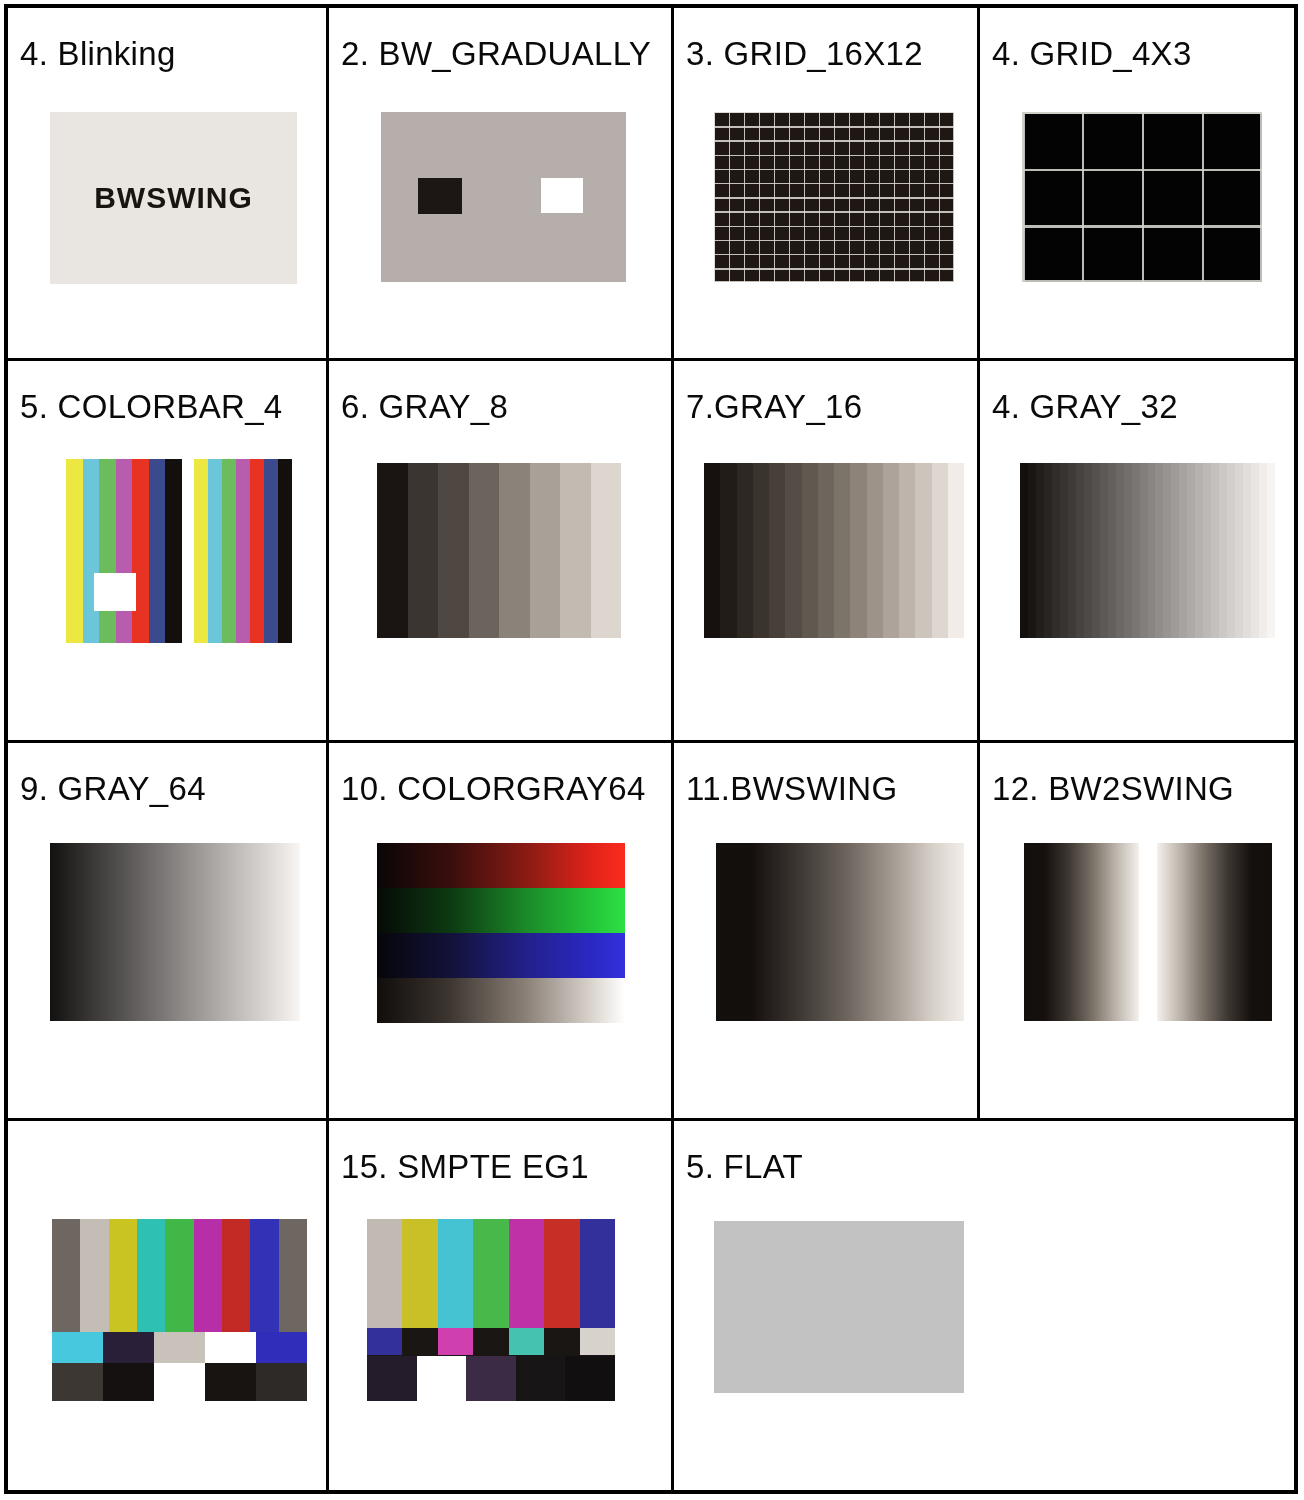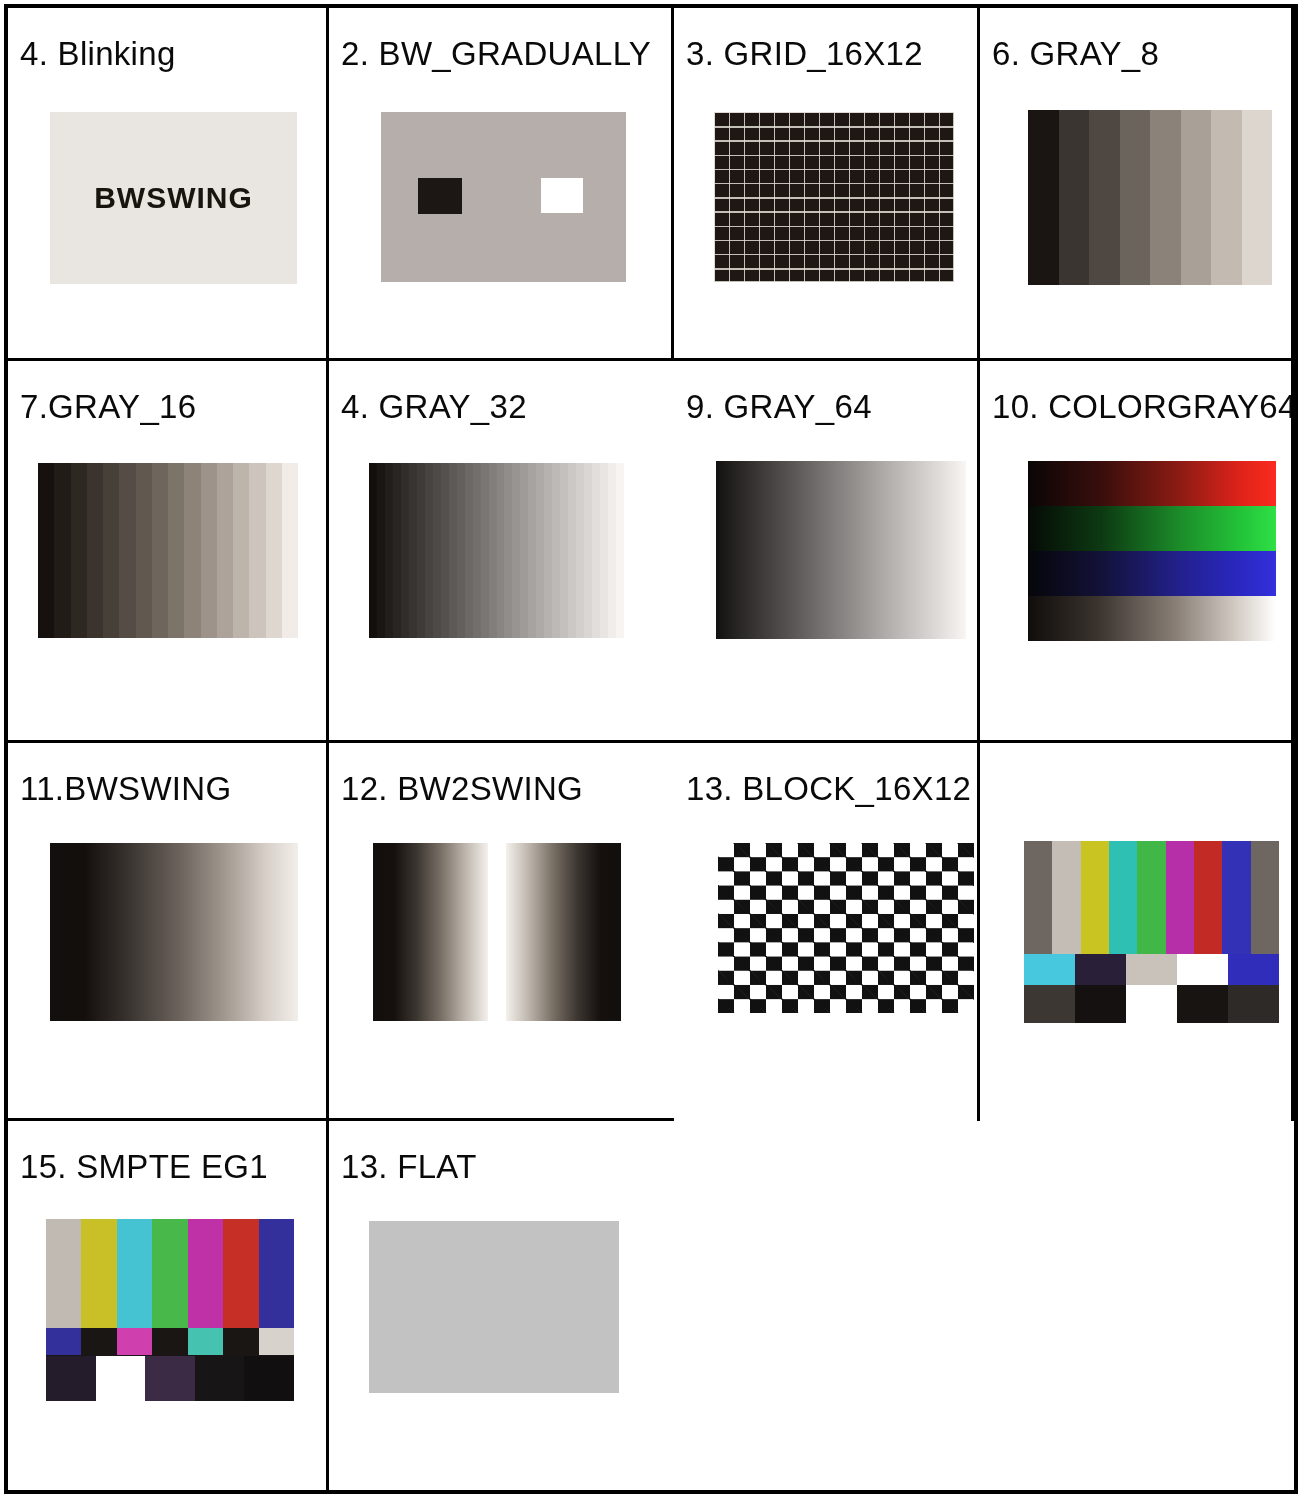--- a/index.html
+++ b/index.html
@@ -214,21 +214,52 @@
   </div>
 
   <div class="cell">
     <div class="cell-label">3. GRID_16X12</div>
     <div class="pattern p-grid16">
       <div class="grid16-lines"></div>
       <div class="grid16-edge"></div>
     </div>
   </div>
 
-
+  <div class="cell last-col">
+    <div class="cell-label">4. GRID_4X3</div>
+    <div class="pattern p-grid4">
+      <div class="grid4-lines"></div>
+      <div class="grid4-edge"></div>
+    </div>
+  </div>
+
+  <div class="cell">
+    <div class="cell-label">5. COLORBAR_4</div>
+    <div class="pattern p-colorbar">
+      <div class="cb-panel cb-left" id="cb-left">
+          <div class="bar" style="background: rgb(237, 231, 65); flex: 1 1 0px;"></div>
+          <div class="bar" style="background: rgb(108, 198, 217); flex: 1 1 0px;"></div>
+          <div class="bar" style="background: rgb(108, 187, 92); flex: 1 1 0px;"></div>
+          <div class="bar" style="background: rgb(184, 92, 174); flex: 1 1 0px;"></div>
+          <div class="bar" style="background: rgb(232, 51, 35); flex: 1 1 0px;"></div>
+          <div class="bar" style="background: rgb(58, 74, 140); flex: 1 1 0px;"></div>
+          <div class="bar" style="background: rgb(18, 15, 13); flex: 1 1 0px;"></div>
+        </div>
+      <div class="cb-white"></div>
+      <div class="cb-panel cb-right" id="cb-right">
+          <div class="bar" style="background: rgb(237, 231, 65); flex: 1 1 0px;"></div>
+          <div class="bar" style="background: rgb(108, 198, 217); flex: 1 1 0px;"></div>
+          <div class="bar" style="background: rgb(108, 187, 92); flex: 1 1 0px;"></div>
+          <div class="bar" style="background: rgb(184, 92, 174); flex: 1 1 0px;"></div>
+          <div class="bar" style="background: rgb(232, 51, 35); flex: 1 1 0px;"></div>
+          <div class="bar" style="background: rgb(58, 74, 140); flex: 1 1 0px;"></div>
+          <div class="bar" style="background: rgb(18, 15, 13); flex: 1 1 0px;"></div>
+        </div>
+    </div>
+  </div>
 
   <div class="cell">
     <div class="cell-label">6. GRAY_8</div>
     <div class="pattern p-gray p-gray8" id="gray8">
         <div class="step" style="background: rgb(26, 21, 18); flex: 1 1 0px;"></div>
         <div class="step" style="background: rgb(59, 53, 49); flex: 1 1 0px;"></div>
         <div class="step" style="background: rgb(78, 71, 66); flex: 1 1 0px;"></div>
         <div class="step" style="background: rgb(107, 100, 93); flex: 1 1 0px;"></div>
         <div class="step" style="background: rgb(139, 130, 121); flex: 1 1 0px;"></div>
         <div class="step" style="background: rgb(169, 160, 151); flex: 1 1 0px;"></div>
@@ -318,24 +349,20 @@
   </div>
 
   <div class="cell last-col">
     <div class="cell-label">12. BW2SWING</div>
     <div class="pattern p-bw2swing">
       <div class="bw2-left"></div>
       <div class="bw2-right"></div>
     </div>
   </div>
 
-  <div class="cell last-row">
-    <div class="cell-label">13. BLOCK_16X12</div>
-    <div class="pattern p-block"></div>
-  </div>
 
   <div class="cell last-row">
     <div class="pattern p-rp219">
       <div class="rp-bars" id="rp-top">
           <div class="b" style="background: rgb(110, 103, 97); flex: 1 1 0px;"></div>
           <div class="b" style="background: rgb(195, 189, 182); flex: 1 1 0px;"></div>
           <div class="b" style="background: rgb(201, 196, 33); flex: 1 1 0px;"></div>
           <div class="b" style="background: rgb(46, 192, 178); flex: 1 1 0px;"></div>
           <div class="b" style="background: rgb(65, 183, 72); flex: 1 1 0px;"></div>
           <div class="b" style="background: rgb(182, 47, 168); flex: 1 1 0px;"></div>
@@ -385,17 +412,17 @@
           <div class="bb" style="background: rgb(36, 27, 43); flex: 1 1 0px;"></div>
           <div class="bb" style="background: rgb(255, 255, 255); flex: 1 1 0px;"></div>
           <div class="bb" style="background: rgb(59, 43, 68); flex: 1 1 0px;"></div>
           <div class="bb" style="background: rgb(24, 21, 22); flex: 1 1 0px;"></div>
           <div class="bb" style="background: rgb(18, 15, 16); flex: 1 1 0px;"></div>
         </div>
     </div>
   </div>
 
   <div class="cell last-col last-row">
-    <div class="cell-label">13. FLAT</div>
+    <div class="cell-label">5. FLAT</div>
     <div class="pattern p-flat" id="flat" style="background: rgb(194, 194, 194);"></div>
   </div>
 
 </div>
 
 </body></html>

